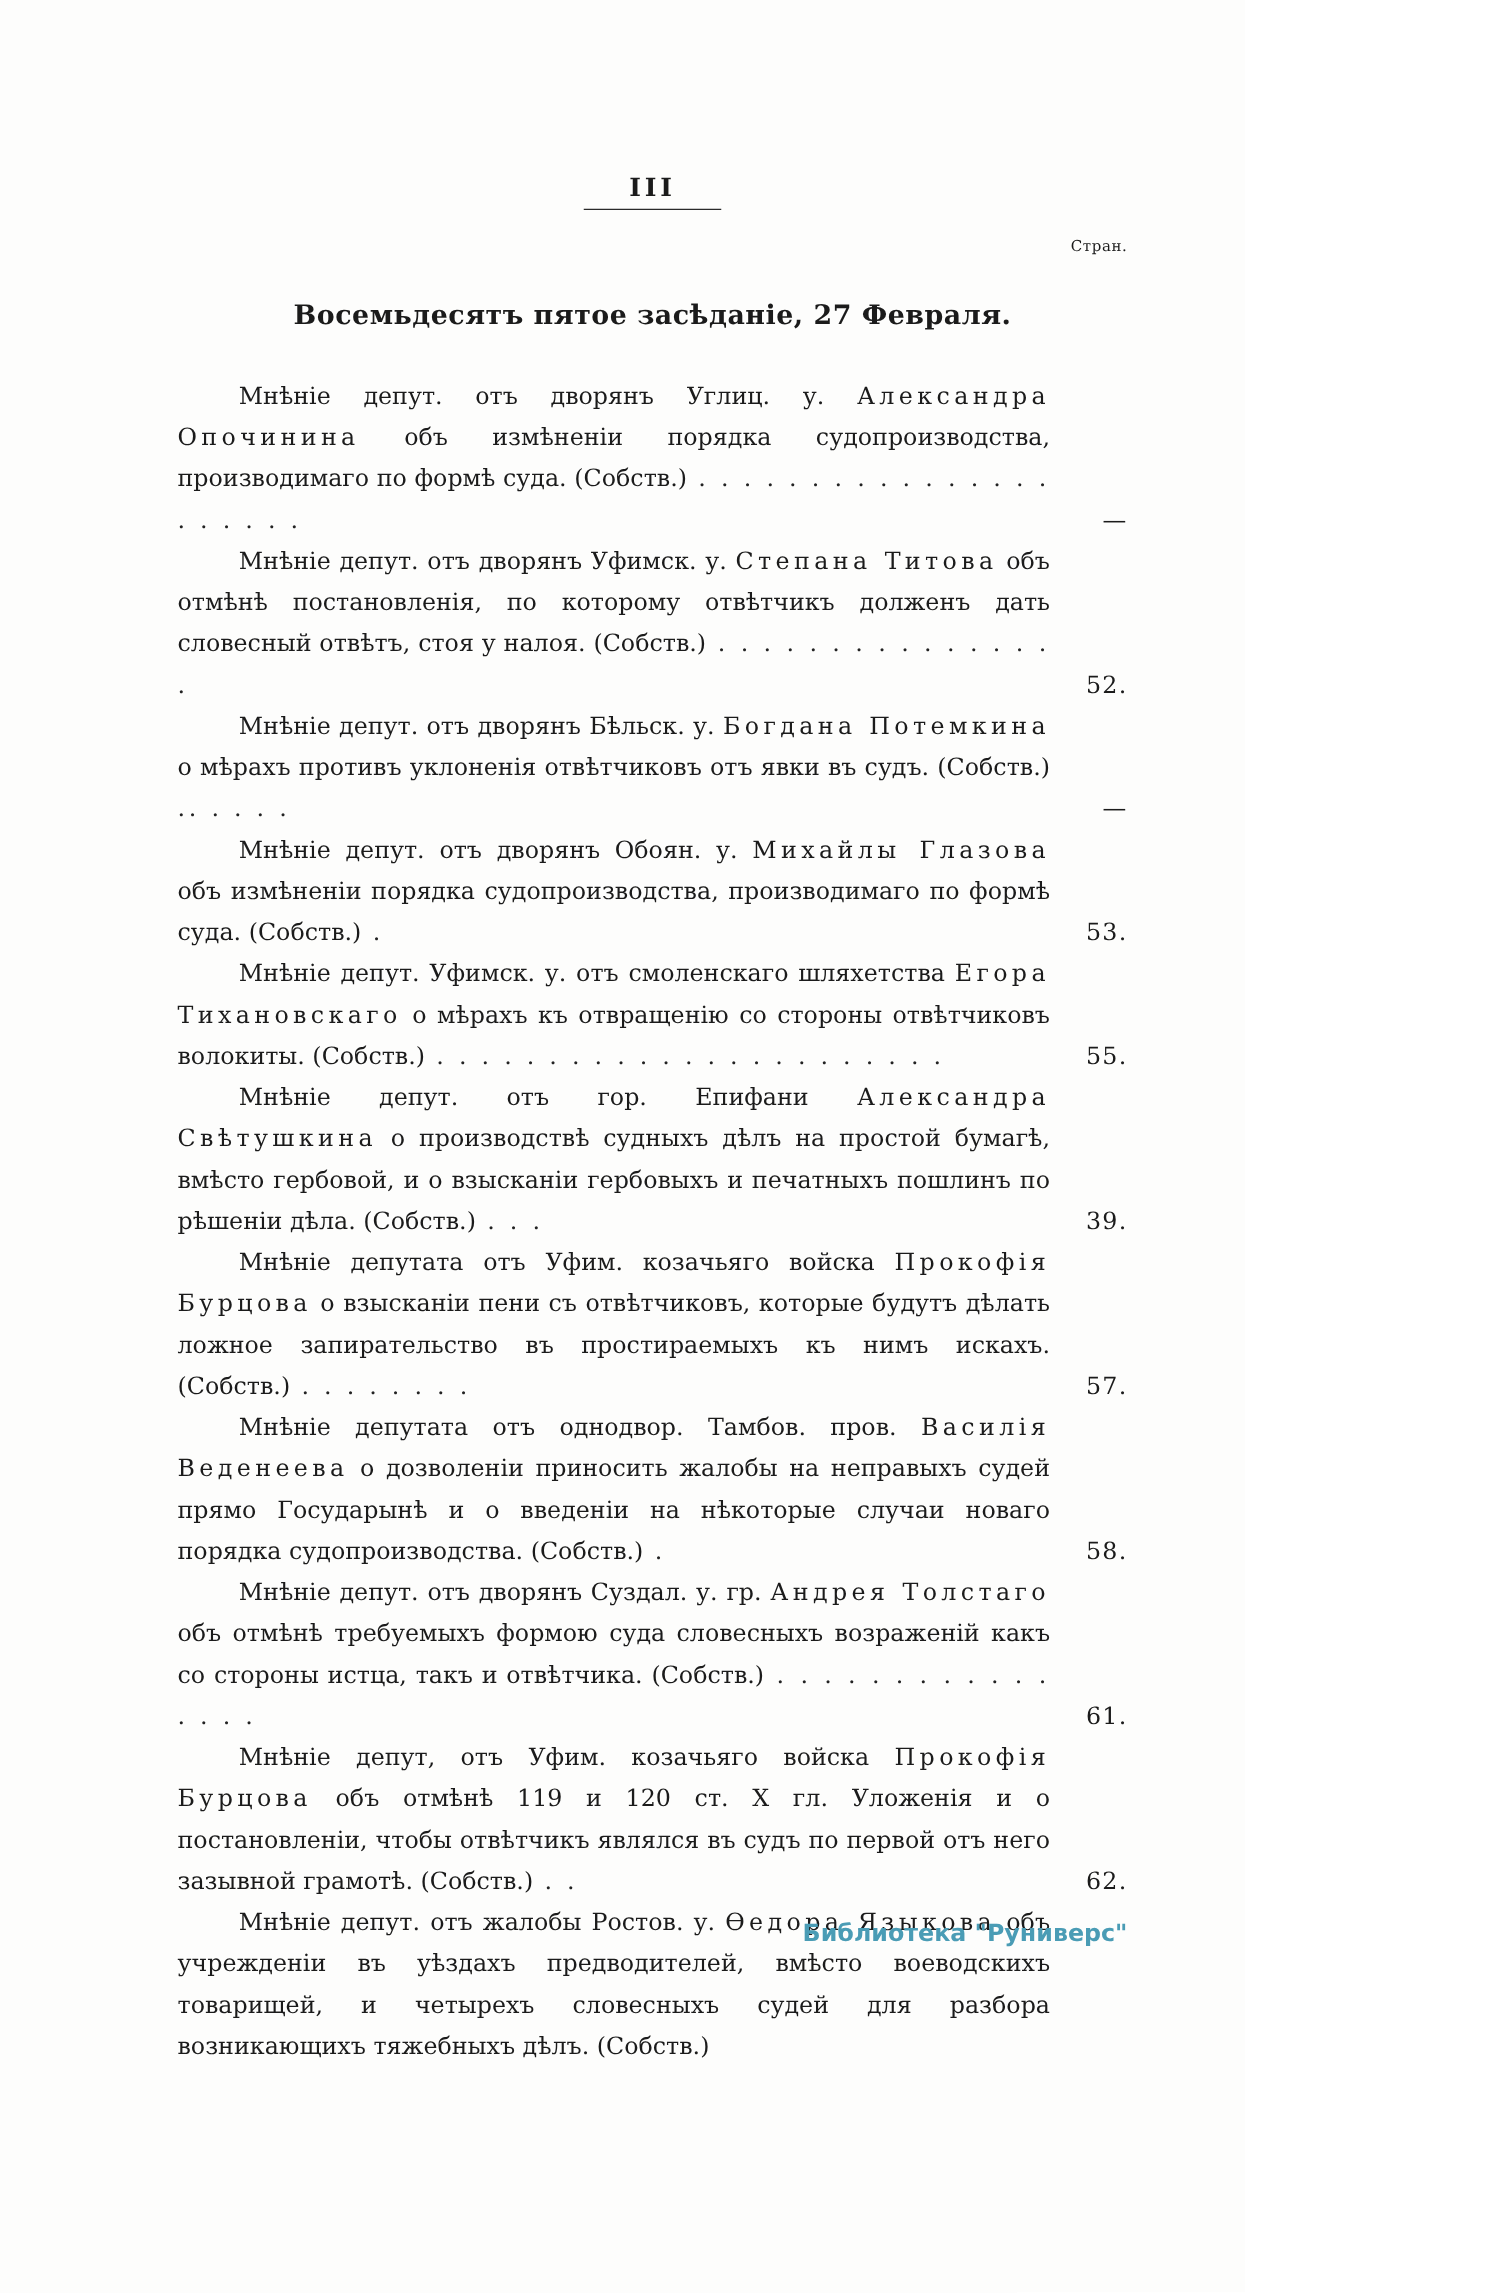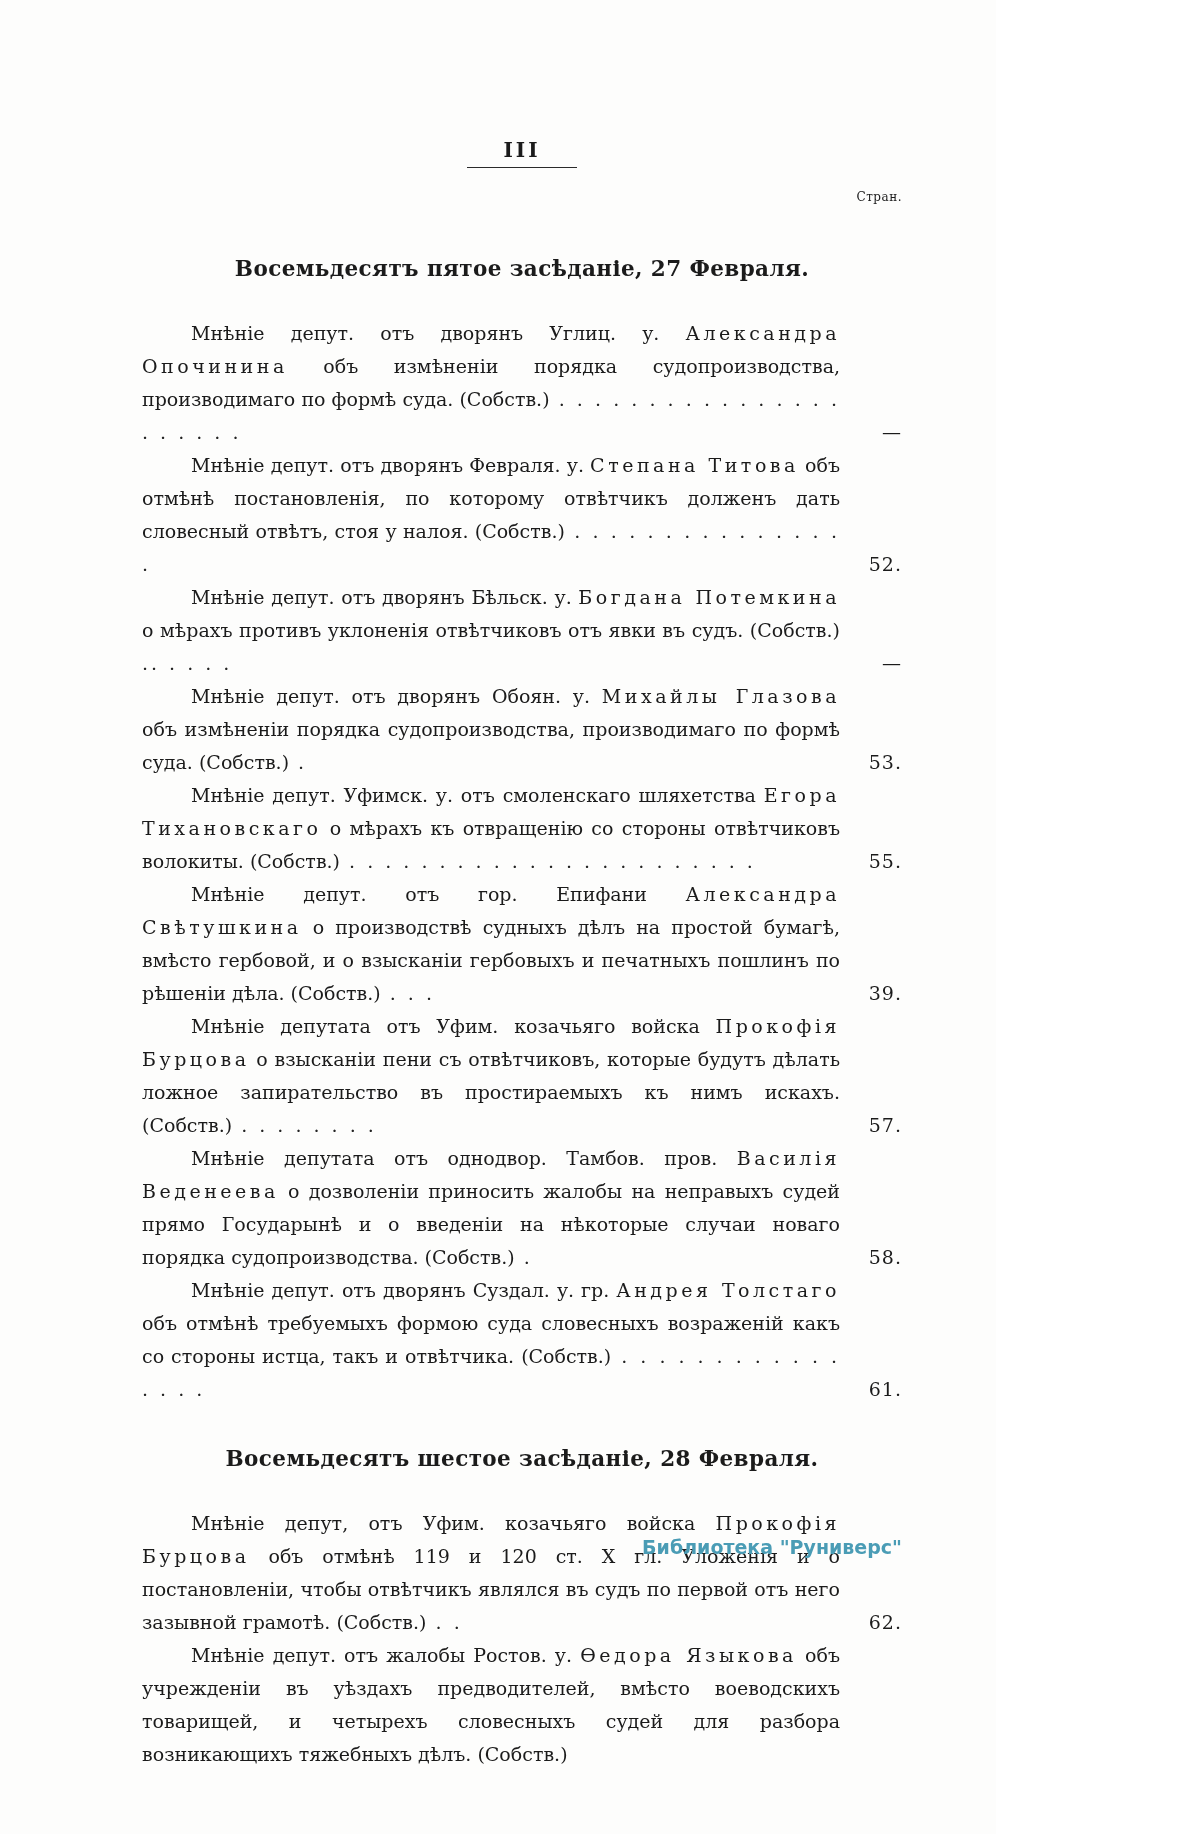--- a/index.html
+++ b/index.html
@@ -49,21 +49,21 @@
     font-size: 19px;
     line-height: 33px;
     text-align: justify;
   }
 
   .heading {
     font-weight: bold;
     font-size: 21.5px;
     text-align: center;
     text-indent: 0;
-    margin: 36px 0 32px 0;
+    margin: 20px 0 32px 0;
     letter-spacing: 0.4px;
     text-align-last: center;
   }
 
   .entry {
     position: relative;
     padding-right: 62px;
     text-indent: 49px;
   }
   .entry.no-indent { text-indent: 0; }
@@ -105,28 +105,27 @@
 
   <div class="folio-wrap">
     <span class="folio">III</span>
   </div>
 
   <div class="stran">Стран.</div>
 
   <div class="content" id="content">
       <div class="heading">Восемьдесятъ пятое засѣданіе, 27 Февраля.</div>
       <div class="entry"><span class="entry-text"><span class="">Мнѣніе депут. отъ дворянъ Углиц. у. </span><span class="spaced">Александра Опочинина</span><span class=""> объ измѣненіи порядка судопроизводства, производимаго по формѣ суда. (Собств.)</span></span><span class="leader"> . . . . . . . . . . . . . . . . . . . . . .</span><span class="entry-page">—</span></div>
-      <div class="entry"><span class="entry-text"><span class="">Мнѣніе депут. отъ дворянъ Февраля. у. </span><span class="spaced">Степана Титова</span><span class=""> объ отмѣнѣ постановленія, по которому отвѣтчикъ долженъ дать словесный отвѣтъ, стоя у налоя. (Собств.)</span></span><span class="leader"> . . . . . . . . . . . . . . . .</span><span class="entry-page">52.</span></div>
+      <div class="entry"><span class="entry-text"><span class="">Мнѣніе депут. отъ дворянъ Уфимск. у. </span><span class="spaced">Степана Титова</span><span class=""> объ отмѣнѣ постановленія, по которому отвѣтчикъ долженъ дать словесный отвѣтъ, стоя у налоя. (Собств.)</span></span><span class="leader"> . . . . . . . . . . . . . . . .</span><span class="entry-page">52.</span></div>
       <div class="entry"><span class="entry-text"><span class="">Мнѣніе депут. отъ дворянъ Бѣльск. у. </span><span class="spaced">Богдана Потемкина</span><span class=""> о мѣрахъ противъ уклоненія отвѣтчиковъ отъ явки въ судъ. (Собств.)</span></span><span class="leader"> .. . . . .</span><span class="entry-page">—</span></div>
       <div class="entry"><span class="entry-text"><span class="">Мнѣніе депут. отъ дворянъ Обоян. у. </span><span class="spaced">Михайлы Глазова</span><span class=""> объ измѣненіи порядка судопроизводства, производимаго по формѣ суда. (Собств.)</span></span><span class="leader"> .</span><span class="entry-page">53.</span></div>
       <div class="entry"><span class="entry-text"><span class="">Мнѣніе депут. Уфимск. у. отъ смоленскаго шляхетства </span><span class="spaced">Егора Тихановскаго</span><span class=""> о мѣрахъ къ отвращенію со стороны отвѣтчиковъ волокиты. (Собств.)</span></span><span class="leader"> . . . . . . . . . . . . . . . . . . . . . . .</span><span class="entry-page">55.</span></div>
       <div class="entry"><span class="entry-text"><span class="">Мнѣніе депут. отъ гор. Епифани </span><span class="spaced">Александра Свѣтушкина</span><span class=""> о производствѣ судныхъ дѣлъ на простой бумагѣ, вмѣсто гербовой, и о взысканіи гербовыхъ и печатныхъ пошлинъ по рѣшеніи дѣла. (Собств.)</span></span><span class="leader"> . . .</span><span class="entry-page">39.</span></div>
       <div class="entry"><span class="entry-text"><span class="">Мнѣніе депутата отъ Уфим. козачьяго войска </span><span class="spaced">Прокофія Бурцова</span><span class=""> о взысканіи пени съ отвѣтчиковъ, которые будутъ дѣлать ложное запирательство въ простираемыхъ къ нимъ искахъ. (Собств.)</span></span><span class="leader"> . . . . . . . .</span><span class="entry-page">57.</span></div>
       <div class="entry"><span class="entry-text"><span class="">Мнѣніе депутата отъ однодвор. Тамбов. пров. </span><span class="spaced">Василія Веденеева</span><span class=""> о дозволеніи приносить жалобы на неправыхъ судей прямо Государынѣ и о введеніи на нѣкоторые случаи новаго порядка судопроизводства. (Собств.)</span></span><span class="leader"> .</span><span class="entry-page">58.</span></div>
       <div class="entry"><span class="entry-text"><span class="">Мнѣніе депут. отъ дворянъ Суздал. у. гр. </span><span class="spaced">Андрея Толстаго</span><span class=""> объ отмѣнѣ требуемыхъ формою суда словесныхъ возраженій какъ со стороны истца, такъ и отвѣтчика. (Собств.)</span></span><span class="leader"> . . . . . . . . . . . . . . . .</span><span class="entry-page">61.</span></div>
-      <div class="heading">Восемьдесятъ шестое засѣданіе, 28 Февраля.</div>
       <div class="entry"><span class="entry-text"><span class="">Мнѣніе депут, отъ Уфим. козачьяго войска </span><span class="spaced">Прокофія Бурцова</span><span class=""> объ отмѣнѣ 119 и 120 ст. X гл. Уложенія и о постановленіи, чтобы отвѣтчикъ являлся въ судъ по первой отъ него зазывной грамотѣ. (Собств.)</span></span><span class="leader"> . .</span><span class="entry-page">62.</span></div>
       <div class="entry"><span class="entry-text"><span class="">Мнѣніе депут. отъ жалобы Ростов. у. </span><span class="spaced">Ѳедора Языкова</span><span class=""> объ учрежденіи въ уѣздахъ предводителей, вмѣсто воеводскихъ товарищей, и четырехъ словесныхъ судей для разбора возникающихъ тяжебныхъ дѣлъ. (Собств.)</span></span></div>
     </div>
 
   <div class="watermark">Библиотека "Руниверс"</div>
 
 </div>
 
 </body></html>

